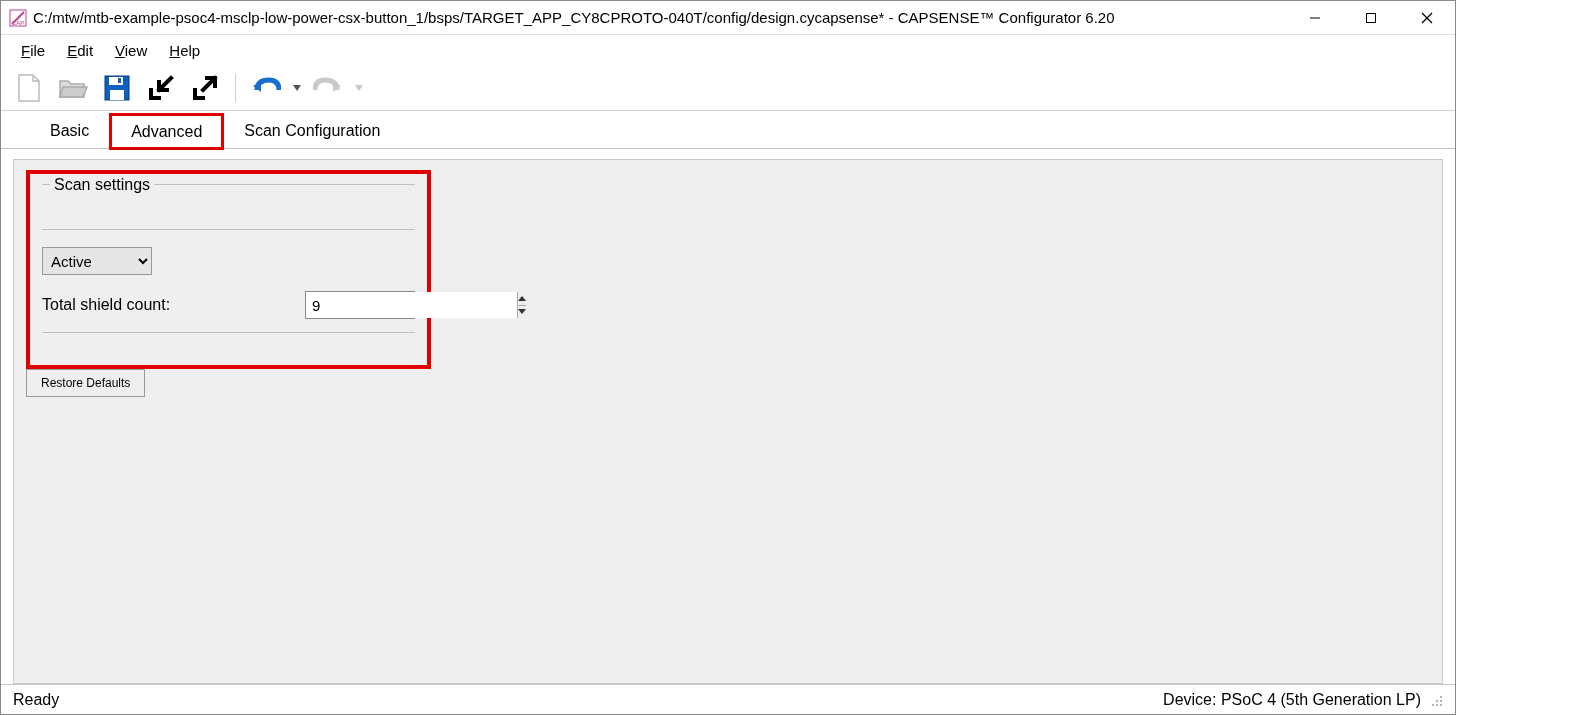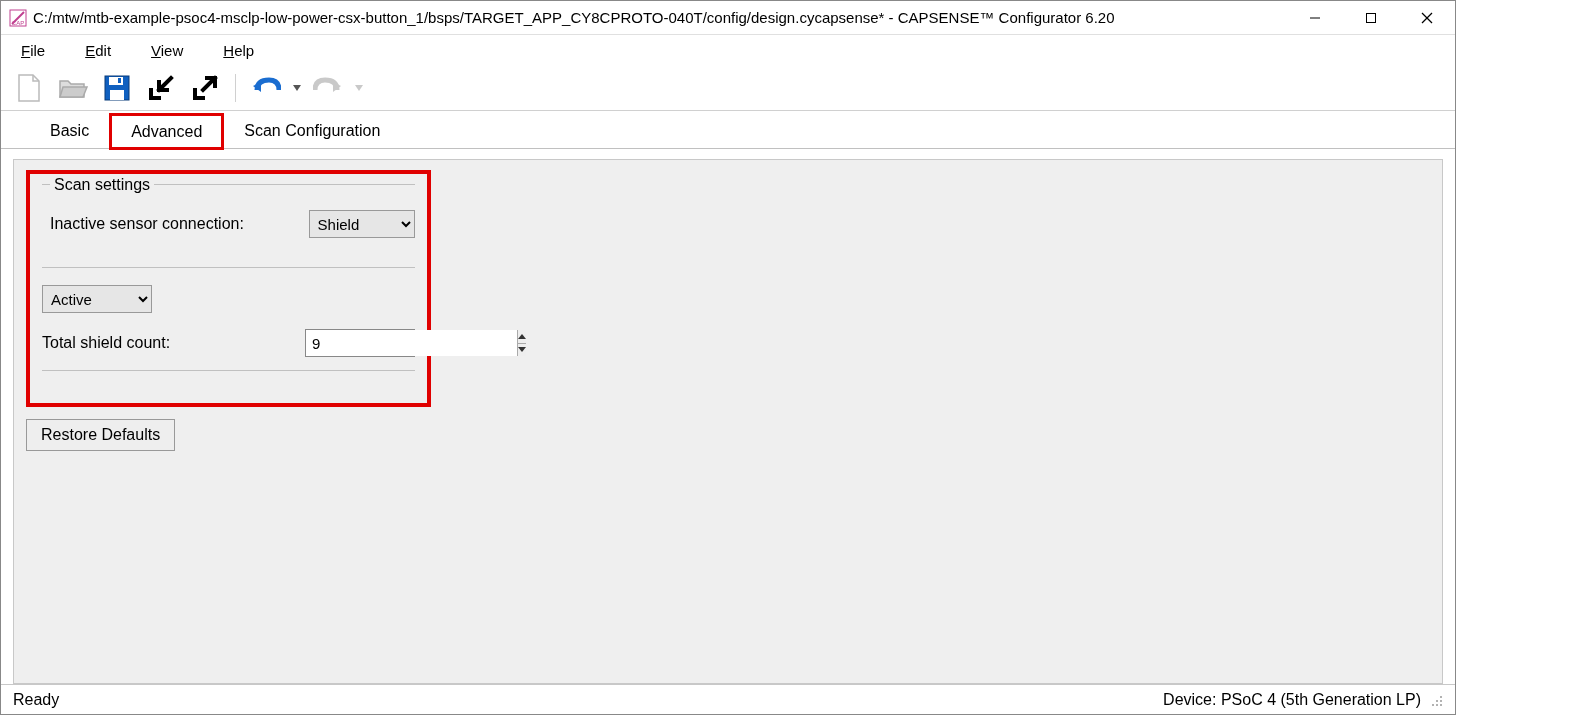--- a/index.html
+++ b/index.html
@@ -7,21 +7,21 @@
     
     .window { width: 1456px; height: 715px; border: 1px solid #888; background: #fff; display: flex; flex-direction: column; }
     
     .titlebar { height: 34px; display: flex; align-items: center; padding: 0 0 0 8px; border-bottom: 1px solid #e0e0e0; }
     .titlebar-icon { width: 18px; height: 18px; margin-right: 6px; display: inline-flex; align-items: center; justify-content: center; }
     .titlebar-text { flex: 1; font-size: 15px; white-space: nowrap; overflow: hidden; }
     .window-controls { display: flex; height: 100%; }
     .window-btn { width: 56px; height: 100%; display: flex; align-items: center; justify-content: center; background: transparent; border: none; cursor: pointer; }
     .window-btn svg { width: 12px; height: 12px; }
     
-    .menubar { height: 30px; display: flex; align-items: center; padding: 0 10px; gap: 20px; }
+    .menubar { height: 30px; display: flex; align-items: center; padding: 0 10px; gap: 2px; }
     .menu-item { padding: 3px 10px; cursor: pointer; }
     .u { text-decoration: underline; }
     
     .toolbar { height: 46px; display: flex; align-items: center; padding: 0 10px; gap: 8px; border-bottom: 1px solid #d0d0d0; }
     .tb-btn { width: 36px; height: 36px; display: flex; align-items: center; justify-content: center; border: none; background: transparent; cursor: pointer; }
     .tb-sep { width: 1px; height: 28px; background: #d0d0d0; margin: 0 4px; }
     .tb-dropdown { width: 10px; display: flex; align-items: center; justify-content: center; }
     
     .primary-tabs { height: 38px; display: flex; align-items: flex-end; padding: 0 28px; border-bottom: 1px solid #c0c0c0; background: #fff; }
     .ptab { padding: 8px 20px; border: 1px solid transparent; border-bottom: none; cursor: pointer; font-size: 16px; position: relative; }
@@ -47,21 +47,21 @@
     select.combo { width: 110px; height: 28px; border: 1px solid #999; background: #e6e6e6; font-size: 15px; padding: 0 4px; }
     
     .spinner { display: inline-flex; width: 110px; height: 28px; border: 1px solid #888; background: #fff; }
     .spinner input { flex: 1; border: none; padding: 0 6px; font-size: 15px; outline: none; }
     .spinner-btns { width: 18px; display: flex; flex-direction: column; border-left: 1px solid #aaa; }
     .spinner-btns button { flex: 1; border: none; background: #eee; cursor: pointer; padding: 0; display: flex; align-items: center; justify-content: center; }
     .spinner-btns button:first-child { border-bottom: 1px solid #aaa; }
     
     .hr-line { border: none; border-top: 1px solid #c0c0c0; margin: 8px 0 14px 0; }
     
-    .restore-btn { margin-top: 12px; padding: 6px 14px; border: 1px solid #999; background: #eee; font-size: 16px; cursor: pointer; }
+    .restore-btn { padding: 6px 14px; border: 1px solid #999; background: #eee; font-size: 12px; cursor: pointer; }
     
     .statusbar { height: 30px; border-top: 1px solid #c8c8c8; display: flex; align-items: center; padding: 0 12px; font-size: 16px; background: #fff; }
     .statusbar .right { margin-left: auto; display: flex; align-items: center; gap: 8px; }
     .resize-grip { width: 14px; height: 14px; display: inline-flex; align-items: flex-end; justify-content: flex-end; }
   </style>
 </head>
 <body>
 
 <div class="window">
 
@@ -165,26 +165,20 @@
     <div class="ptab">Scan Configuration</div>
   </div>
 
   <div class="content-area">
 
     <div class="settings-panel">
       <div class="red-group">
 
         <div class="fieldset-lite">
           <span class="fieldset-legend">Scan settings</span>
-          <div class="form-row" style="margin-top:-6px;">
-            <span class="form-label">Inactive sensor connection:</span>
-            <select class="combo">
-              <option>Shield</option>
-            </select>
-          </div>
         </div>
 
         <div class="form-row">
           <select class="combo">
             <option>Active</option>
           </select>
         </div>
 
         <div class="form-row">
           <span class="form-label">Total shield count:</span>

